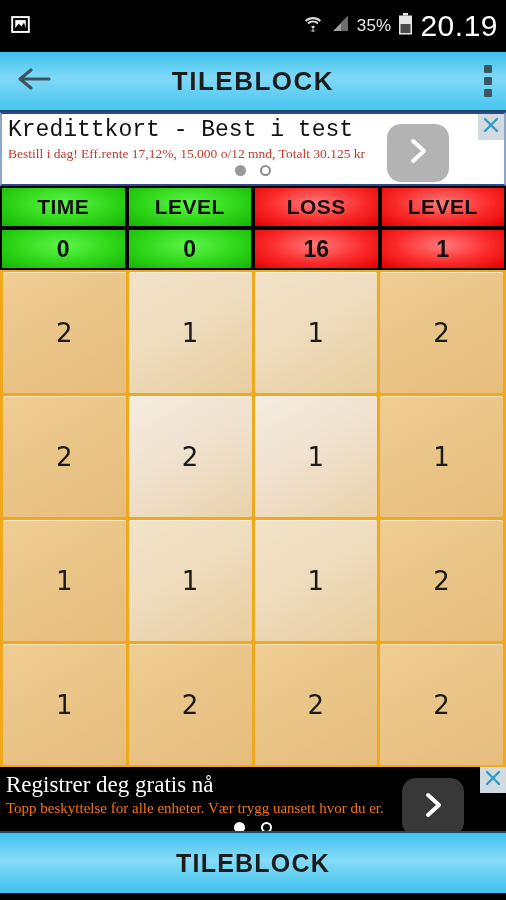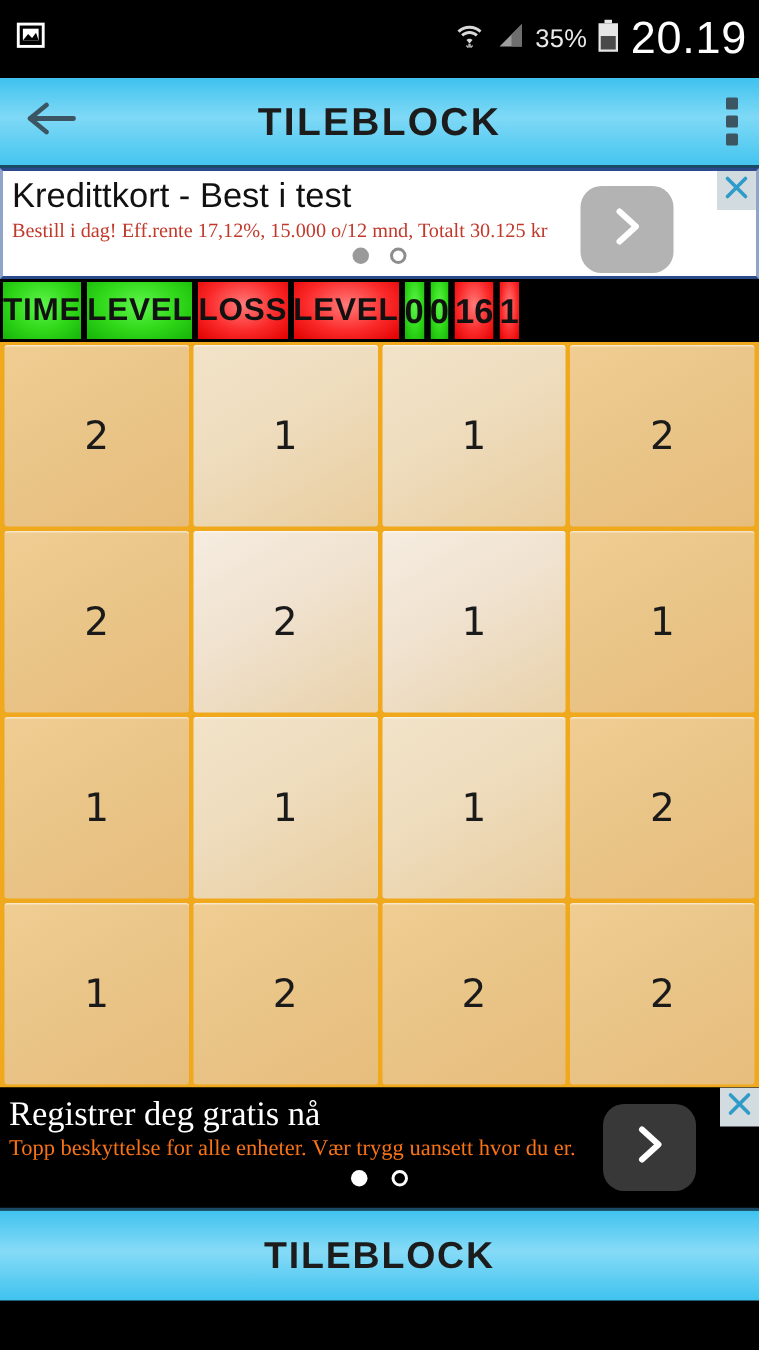--- a/index.html
+++ b/index.html
@@ -40,21 +40,21 @@
   .ab-menu i { display: block; width: 8px; height: 8px; background: #3b5563; border-radius: 1px; }
 
   
   .ad-top {
     position: relative; height: 74px; background: #fff;
     border-top: 2px solid #2a4a8c; border-bottom: 2px solid #2a4a8c;
     border-left: 2px solid #8fa4c9; border-right: 2px solid #8fa4c9;
     overflow: hidden;
   }
   .ad-top .ad-title {
-    font-family: Liberation Sans, sans-serif; font-size: 23px; color: #111;
+    font-family: Liberation Mono, monospace; font-size: 23px; color: #111;
     padding: 4px 0 0 6px; line-height: 1.1; white-space: nowrap;
   }
   .ad-top .ad-sub {
     font-family: "Liberation Serif", serif; font-size: 13.5px; color: #c0392b;
     padding: 3px 0 0 6px; white-space: nowrap;
   }
   .ad-top .ad-dots {
     display: flex; gap: 14px; justify-content: center; margin-top: 3px;
   }
   .dot { width: 11px; height: 11px; border-radius: 50%; }
@@ -70,21 +70,21 @@
   }
   .ad-cta.gray { background: #b3b3b3; }
   .ad-cta.dark { background: #383838; }
   .ad-x {
     position: absolute; top: 0; right: 0;
     width: 26px; height: 26px; background: #d2dbe0;
     display: flex; align-items: center; justify-content: center;
   }
 
   
-  .stats { display: flex; flex-direction: row; background: #000; }
+  .stats { display: flex; flex-direction: column; background: #000; }
   .stats-row { display: flex; height: 42px; }
   .cell {
     flex: 1; border: 2px solid #000; display: flex;
     align-items: center; justify-content: center;
     font-weight: bold; color: #111; position: relative;
   }
   .cell.green { background: radial-gradient(ellipse at 50% 40%, #5df54a 0%, #2fd718 55%, #16b309 100%); }
   .cell.red   { background: radial-gradient(ellipse at 50% 40%, #ff7a7a 0%, #fb2a2a 55%, #e10000 100%); }
   .cell.hdr { font-size: 21px; letter-spacing: .5px; }
   .cell.val { font-size: 23px; }
@@ -102,21 +102,21 @@
     border-radius: 2px;
     display: flex; align-items: center; justify-content: center;
     font-size: 26px; color: #1a1a1a; font-family: "DejaVu Sans", sans-serif;
     box-shadow: inset 0 1px 0 rgba(255,255,255,.5);
   }
   .tile.lit { background: linear-gradient(150deg,#f2e3c8 0%,#eedcbd 45%,#e9cd9e 100%); }
   .tile.lit2 { background: linear-gradient(150deg,#f5ece0 0%,#f0e2cf 45%,#e9d2ab 100%); }
 
   
   .ad-bottom {
-    position: relative; height: 80px; background: #000; overflow: hidden;
+    position: relative; height: 64px; background: #000; overflow: hidden;
   }
   .ad-bottom .ad-title {
     font-family: "Liberation Serif", serif; font-size: 23px; color: #fff;
     padding: 5px 0 0 6px; white-space: nowrap;
   }
   .ad-bottom .ad-sub {
     font-family: "Liberation Serif", serif; font-size: 15px; color: #f97316;
     padding: 2px 0 0 6px; white-space: nowrap;
   }
   .ad-bottom .ad-dots { display: flex; gap: 16px; justify-content: center; margin-top: 5px; }

